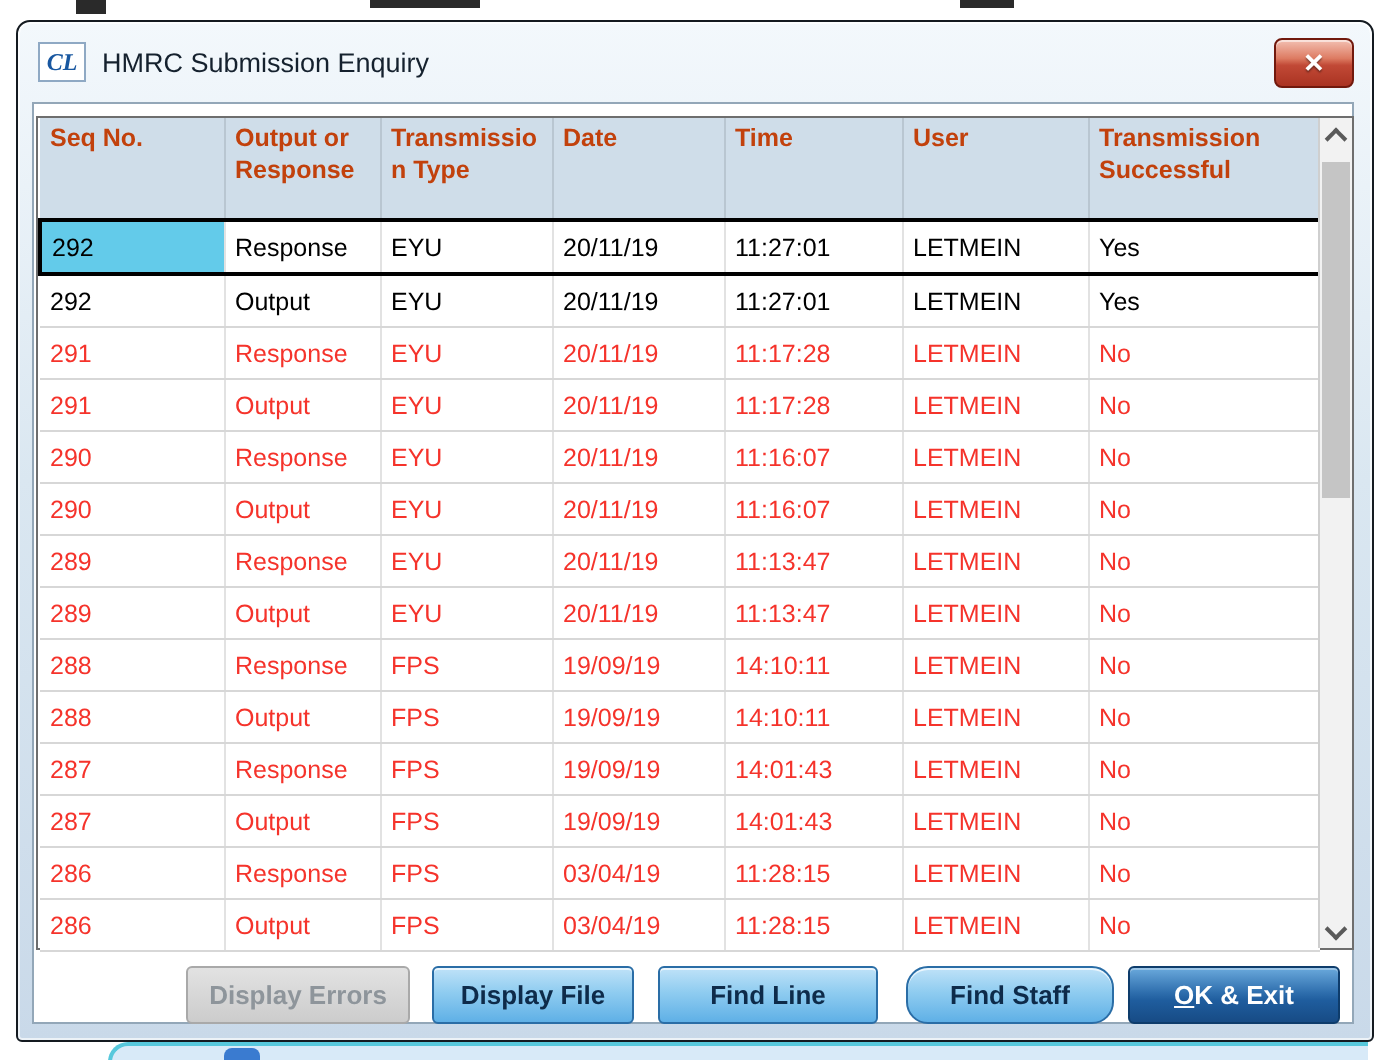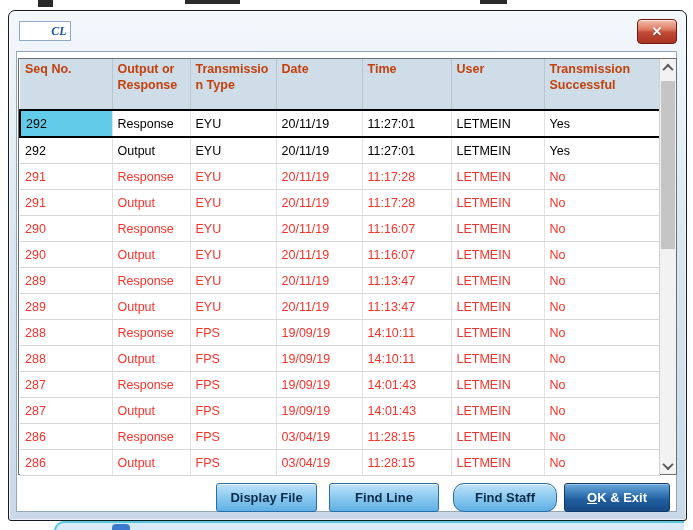--- a/index.html
+++ b/index.html
@@ -12,21 +12,21 @@
 
   
   .dialog{position:absolute;left:8px;top:10px;width:677px;height:509px;
           border:1px solid #141a20;border-radius:7px 7px 3px 3px;
           background:linear-gradient(#f3f8fc,#dae7f1 45%,#c9d9e9);
           box-shadow:inset 0 0 0 1px rgba(255,255,255,.65);}
   .titlebar{position:absolute;left:0;top:0;right:0;height:40px;display:flex;align-items:center;}
   .app-logo{margin-left:10px;width:22px;height:18px;background:#ffffff;border:1px solid #8fa9c4;
             color:#1857a0;font-weight:bold;font-style:italic;font-size:12px;
             display:flex;align-items:center;justify-content:center;
-            font-family:"Liberation Serif", serif;padding-left:28px;}
+            font-family:"Liberation Serif", serif;}
   .title-text{margin-left:8px;font-size:13.5px;color:#15212e;}
   .close-btn{position:absolute;right:9px;top:8px;width:38px;height:23px;border-radius:4px;
              border:1px solid #71190d;
              background:linear-gradient(#f3c0b2,#dd7b62 40%,#c14936 55%,#aa3322);
              box-shadow:inset 0 1px 0 rgba(255,255,255,.55);
              display:flex;align-items:center;justify-content:center;cursor:pointer;}
   .close-x{color:#fff;font-size:13px;font-weight:bold;line-height:1;text-shadow:0 1px 1px rgba(0,0,0,.4);}
 
   
   .client{position:absolute;left:7px;top:40px;width:661px;height:461px;background:#ffffff;
@@ -90,20 +90,21 @@
 <div id="stage">
 
   <div class="top-mark" style="left:38px;top:0;width:15px;height:7px;"></div>
   <div class="top-mark" style="left:185px;top:0;width:55px;height:4px;"></div>
   <div class="top-mark" style="left:480px;top:0;width:27px;height:4px;"></div>
 
   <div class="dialog">
 
     <div class="titlebar">
       <span class="app-logo">CL</span>
+      <span class="title-text">HMRC Submission Enquiry</span>
       <div class="close-btn">
         <span class="close-x">✕</span>
       </div>
     </div>
 
     <div class="client">
 
       <div class="grid">
         <table>
           <colgroup>
@@ -261,20 +262,23 @@
             <i class="chev up"></i>
           </div>
           <div class="scroll-thumb"></div>
           <div class="scroll-btn down">
             <i class="chev down"></i>
           </div>
         </div>
       </div>
 
       <div class="btn-row">
+        <div class="btn disabled" id="btn-display-errors" aria-disabled="true">
+          <span>Display Errors</span>
+        </div>
         <div class="btn blue" id="btn-display-file">
           <span>Display File</span>
         </div>
         <div class="btn blue" id="btn-find-line">
           <span>Find Line</span>
         </div>
         <div class="btn blue" id="btn-find-staff">
           <span>Find Staff</span>
         </div>
         <div class="btn primary" id="btn-ok-exit">

